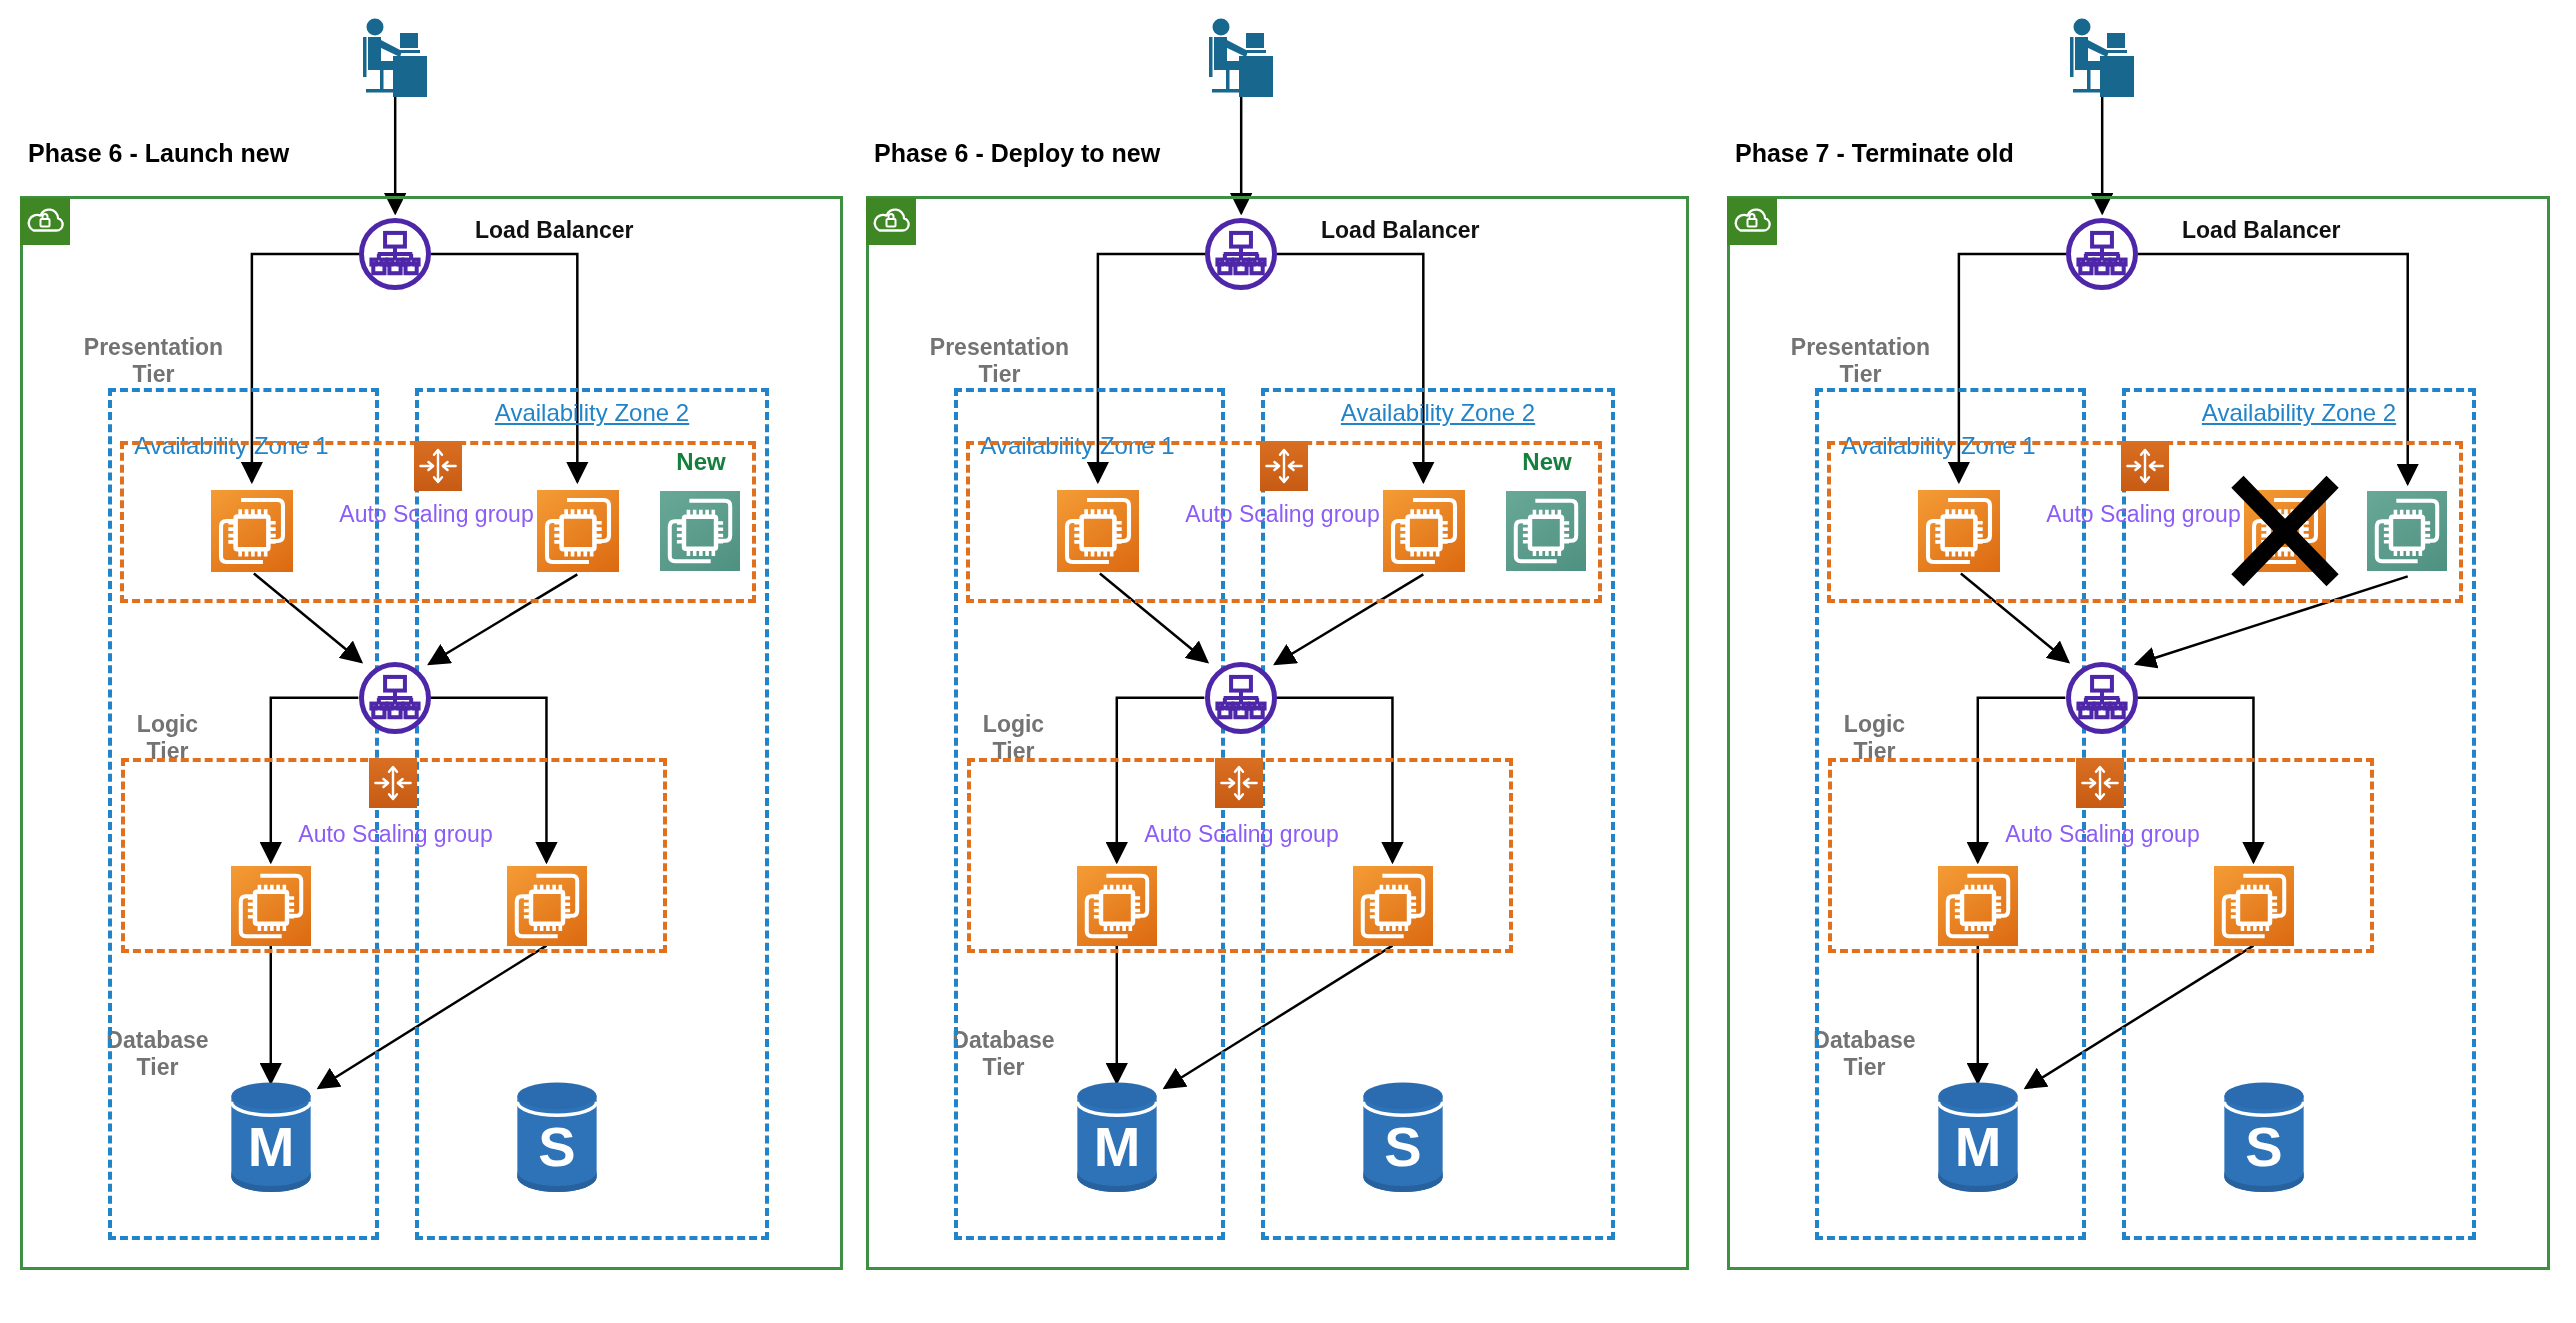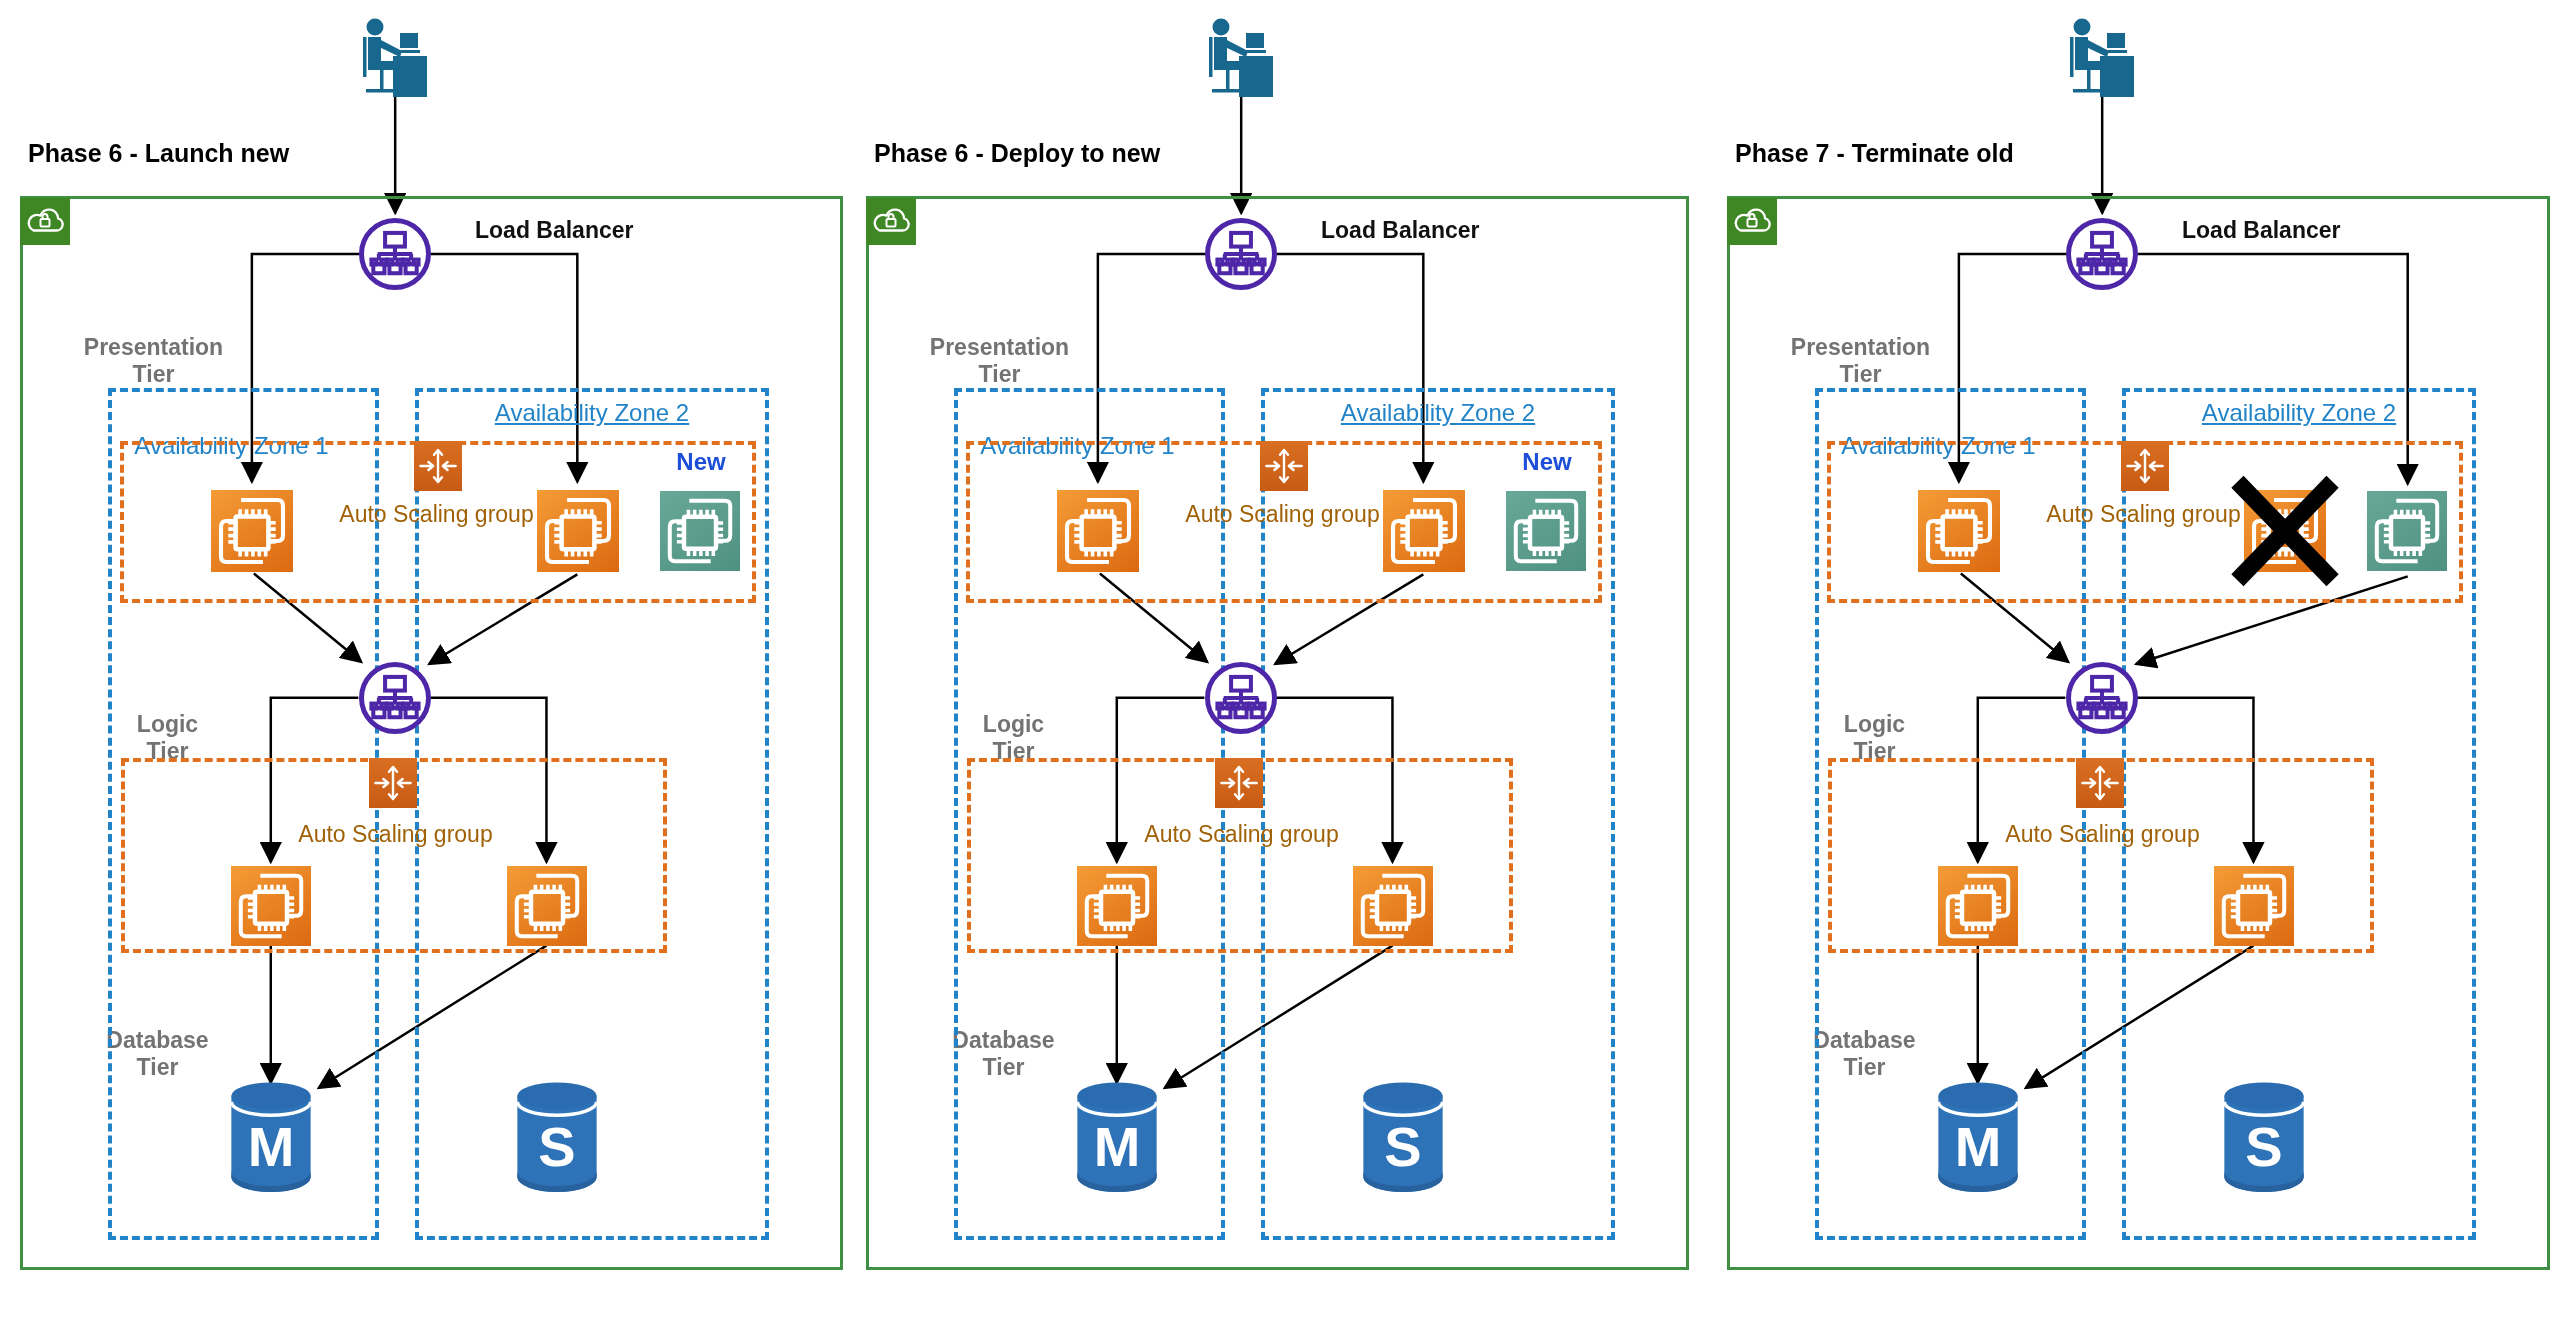--- a/index.html
+++ b/index.html
@@ -22,21 +22,21 @@
   .az-label{position:absolute;top:399px;font-size:24px;color:#2284C8;text-align:center;}
   .az-label.z1{left:78px;width:271px;margin-top:33px;}
   .az-label.z2{left:397px;width:354px;text-decoration:underline;}
   .asg-box{position:absolute;border:4px dashed #E0701E;box-sizing:border-box;}
   .asg-pres{left:102px;top:441px;width:636px;height:162px;}
   .asg-logic{left:103px;top:758px;width:546px;height:195px;}
   .asg-icon{position:absolute;width:48px;height:50px;background:linear-gradient(180deg,#D96F22,#C75B14);}
   .asg-icon.pres{left:396px;top:441px;}
   .asg-icon.logic{left:351px;top:758px;}
   .asg-icon svg{width:100%;height:100%;}
-  .asg-label{position:absolute;font-size:23px;color:#a16207;text-align:center;white-space:nowrap;}
+  .asg-label{position:absolute;font-size:23px;color:#8b5cf6;text-align:center;white-space:nowrap;}
   .asg-label.pres{left:269px;width:299px;top:501px;}
   .asg-label.logic{left:228px;width:299px;top:821px;}
   .tier-label{position:absolute;font-weight:bold;font-size:23px;line-height:27px;text-align:center;white-space:pre-line;color:#737373;}
   .tier-pres{left:36px;top:334px;width:199px;}
   .tier-logic{left:50px;top:711px;width:199px;}
   .tier-db{left:40px;top:1027px;width:199px;}
   .lb-circle{position:absolute;width:72px;height:72px;border:5px solid #4D27A8;border-radius:50%;
     background:#fff;box-sizing:border-box;color:#4D27A8;}
   .lb-circle svg{width:100%;height:100%;}
   .lb-top{left:341px;top:218px;}
@@ -45,21 +45,21 @@
   .inst{position:absolute;}
   .inst svg{width:100%;height:100%;}
   .ec2-orange{background:linear-gradient(145deg,#F49C36,#DC6910);}
   .inst-teal{background:linear-gradient(145deg,#68A897,#4F9181);}
   .ec2-p1{left:193px;top:490px;width:82px;height:82px;}
   .ec2-p2{left:519px;top:490px;width:82px;height:82px;}
   .teal-new{left:642px;top:491px;width:80px;height:80px;}
   .ec2-l1{left:213px;top:866px;width:80px;height:80px;}
   .ec2-l2{left:489px;top:866px;width:80px;height:80px;}
   .new-label{position:absolute;left:633px;top:448px;width:100px;text-align:center;
-    font-size:24px;font-weight:bold;color:#1d4ed8;}
+    font-size:24px;font-weight:bold;color:#15803d;}
   .db{position:absolute;top:1080px;width:88px;height:113px;}
   .db svg{position:absolute;left:0;top:0;width:100%;height:100%;}
   .db-m{left:209px;}
   .db-s{left:495px;}
   .db-letter{position:absolute;left:0;top:34px;width:100%;text-align:center;
     font-size:56px;font-weight:bold;color:#fff;}
   .x-mark{position:absolute;left:512px;top:481px;width:96px;height:100px;}
   .x-mark::before,.x-mark::after{content:"";position:absolute;left:50%;top:50%;
     width:17px;height:137px;background:#000;}
   .x-mark::before{transform:translate(-50%,-50%) rotate(44deg);}

